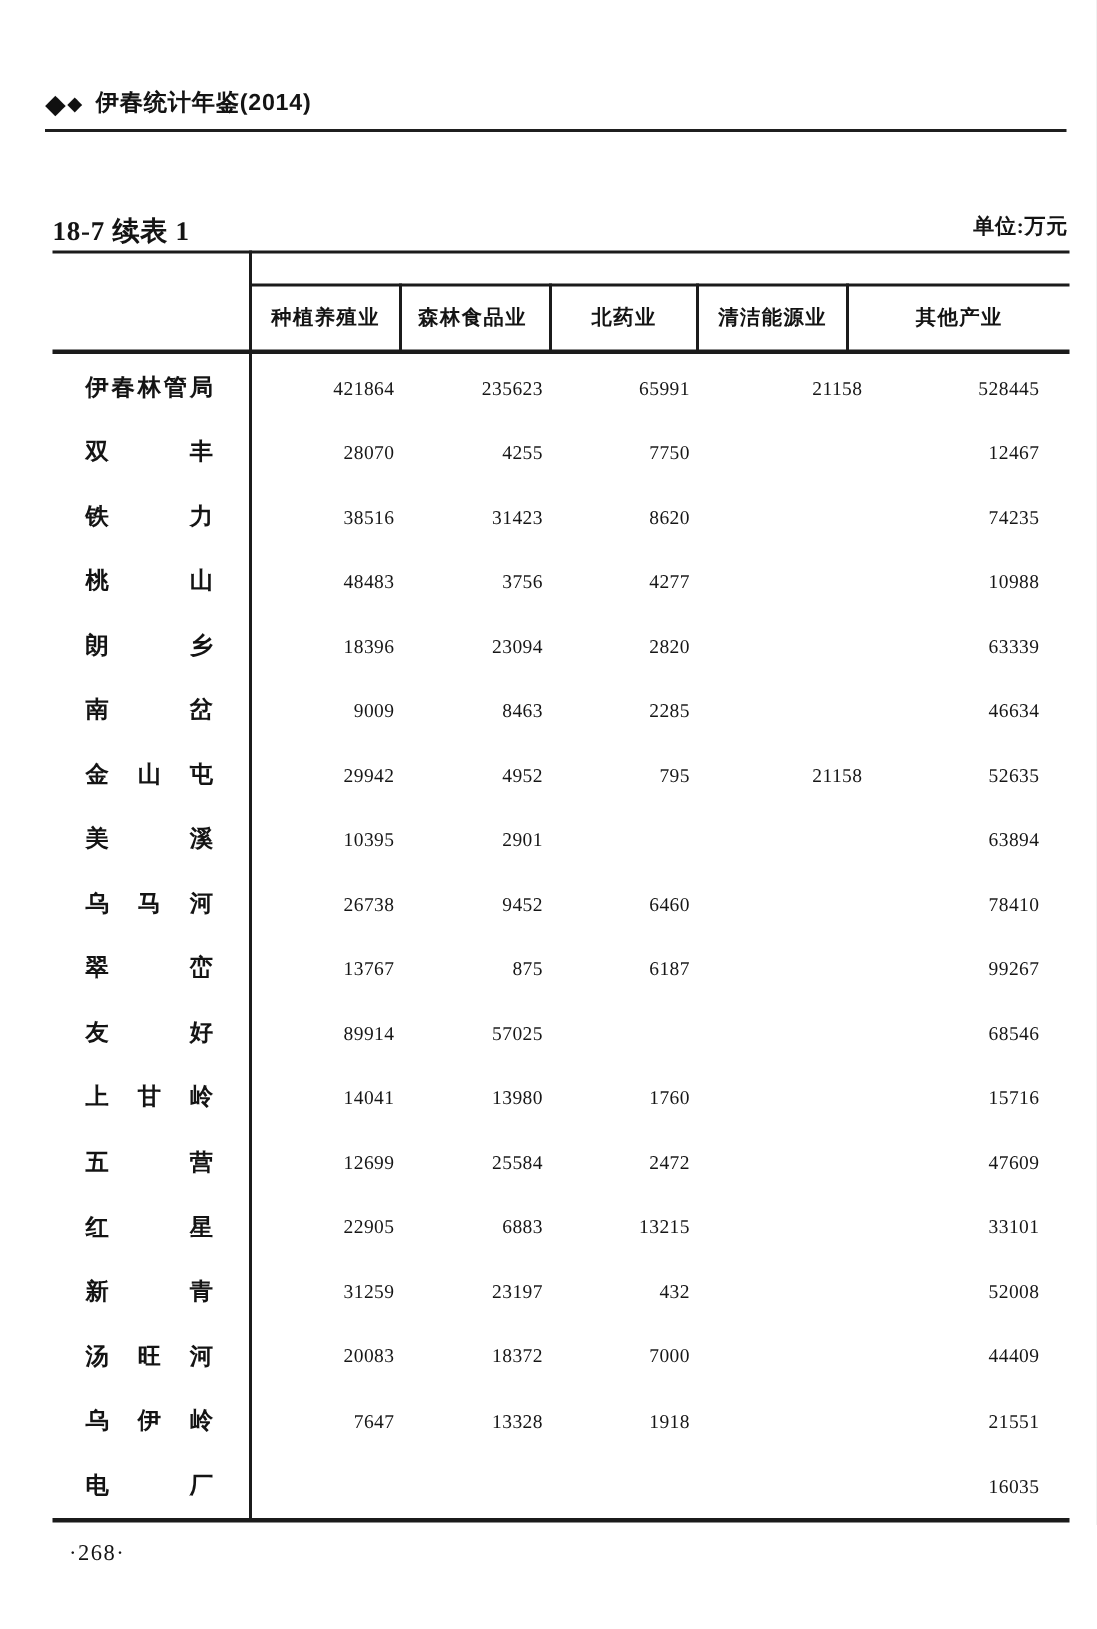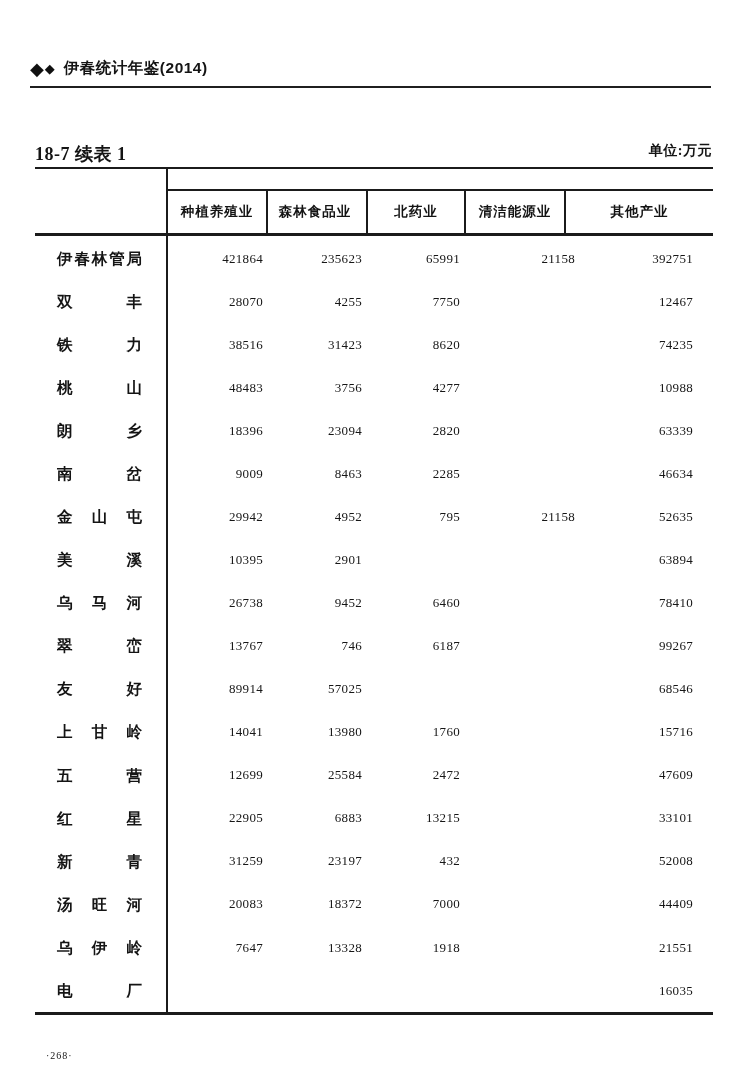--- a/index.html
+++ b/index.html
@@ -44,21 +44,21 @@
   .row-name{
     position:absolute;left:22px;top:0;height:100%;width:85px;
     display:flex;justify-content:space-between;align-items:center;
     font-family:"Liberation Sans","DejaVu Sans",sans-serif;font-weight:700;font-size:15.5px;
   }
   .nm-ch{display:block;line-height:1;}
   .t-cell{
     text-align:right;font-size:13px;letter-spacing:0.3px;white-space:nowrap;
     font-family:"Liberation Serif","DejaVu Serif",serif;color:#161616;
   }
-  .page-num{position:absolute;left:46px;top:1028px;font-size:10px;letter-spacing:1px;margin-top:22px;}
+  .page-num{position:absolute;left:46px;top:1028px;font-size:15px;letter-spacing:1px;}
 </style>
 </head>
 <body>
 
 <div class="page">
 
   <div class="masthead">
     <span class="dia-lg">◆</span>
     <span class="dia-sm">◆</span>
     <span class="mast-title">伊春统计年鉴(2014)</span>
@@ -92,21 +92,21 @@
             <span class="nm-ch">伊</span>
             <span class="nm-ch">春</span>
             <span class="nm-ch">林</span>
             <span class="nm-ch">管</span>
             <span class="nm-ch">局</span>
           </div>
           <div class="t-cell" style="width: 96px;">421864</div>
           <div class="t-cell" style="width: 99px;">235623</div>
           <div class="t-cell" style="width: 98px;">65991</div>
           <div class="t-cell" style="width: 115px;">21158</div>
-          <div class="t-cell" style="width: 118px;">392751</div>
+          <div class="t-cell" style="width: 118px;">528445</div>
         </div>
         <div class="t-row">
           <div class="row-name">
             <span class="nm-ch">双</span>
             <span class="nm-ch">丰</span>
           </div>
           <div class="t-cell" style="width: 96px;">28070</div>
           <div class="t-cell" style="width: 99px;">4255</div>
           <div class="t-cell" style="width: 98px;">7750</div>
           <div class="t-cell" style="width: 115px;"></div>
@@ -190,21 +190,21 @@
           <div class="t-cell" style="width: 98px;">6460</div>
           <div class="t-cell" style="width: 115px;"></div>
           <div class="t-cell" style="width: 118px;">78410</div>
         </div>
         <div class="t-row">
           <div class="row-name">
             <span class="nm-ch">翠</span>
             <span class="nm-ch">峦</span>
           </div>
           <div class="t-cell" style="width: 96px;">13767</div>
-          <div class="t-cell" style="width: 99px;">746</div>
+          <div class="t-cell" style="width: 99px;">875</div>
           <div class="t-cell" style="width: 98px;">6187</div>
           <div class="t-cell" style="width: 115px;"></div>
           <div class="t-cell" style="width: 118px;">99267</div>
         </div>
         <div class="t-row">
           <div class="row-name">
             <span class="nm-ch">友</span>
             <span class="nm-ch">好</span>
           </div>
           <div class="t-cell" style="width: 96px;">89914</div>

